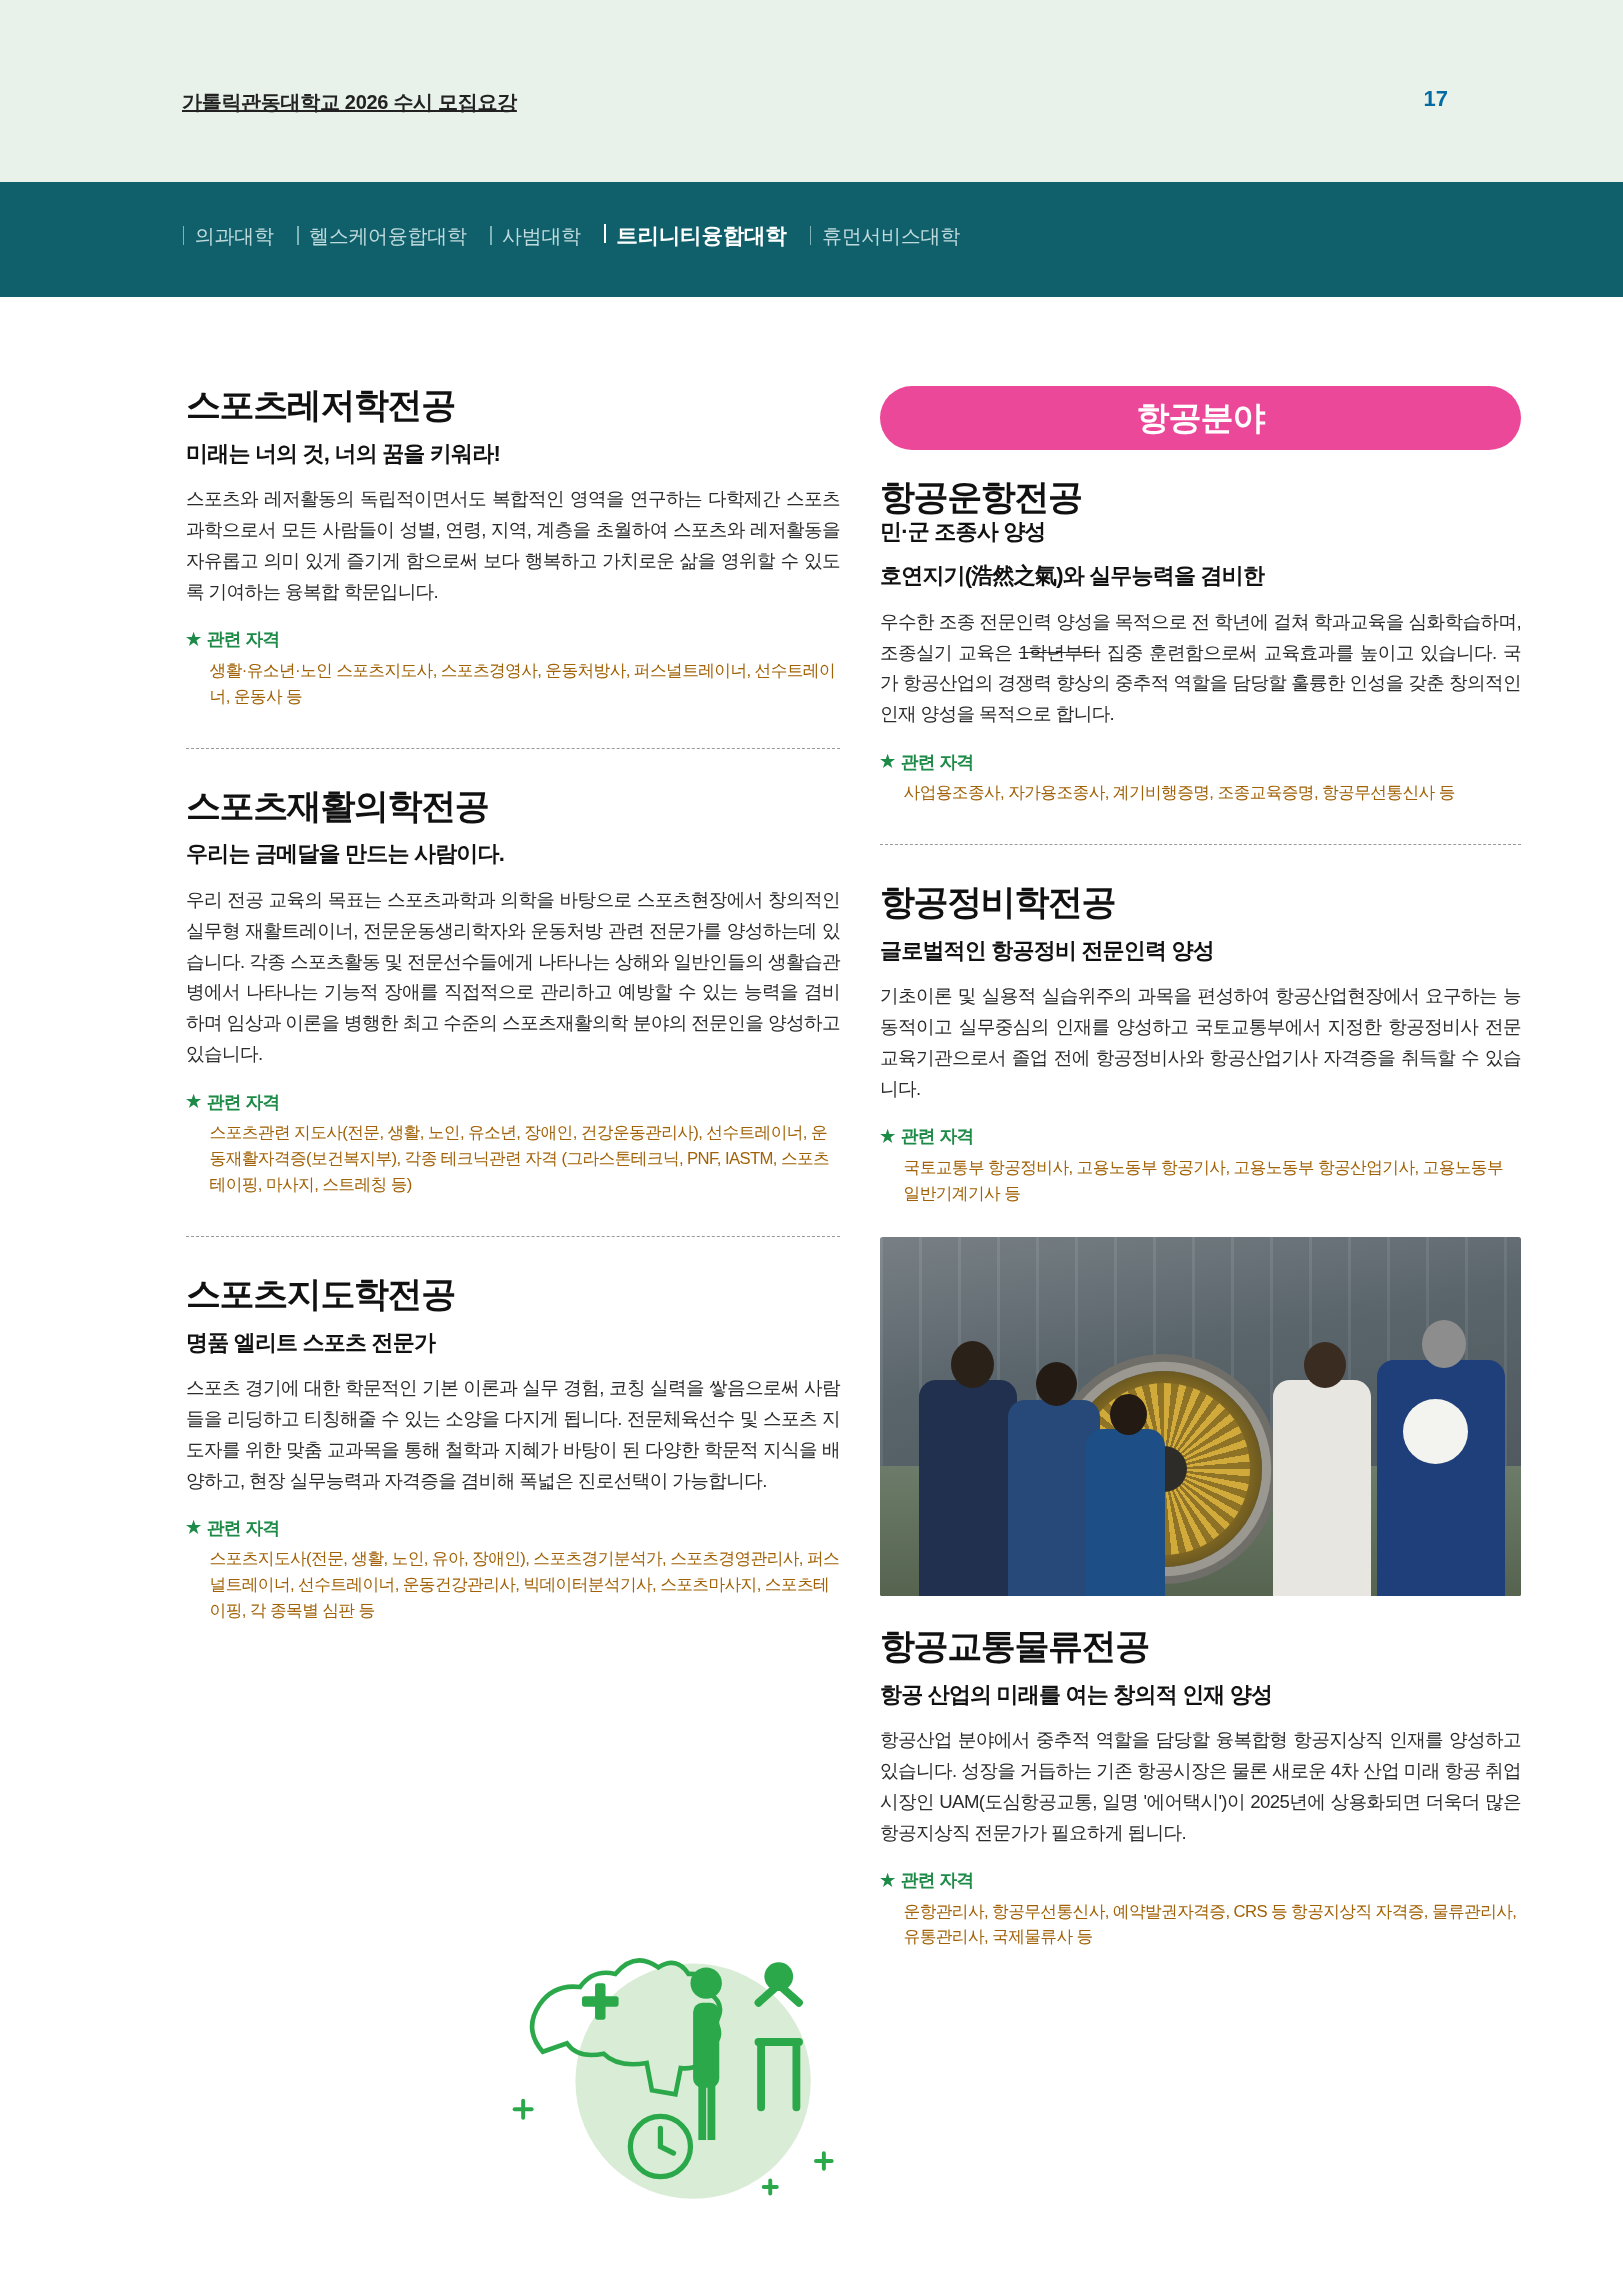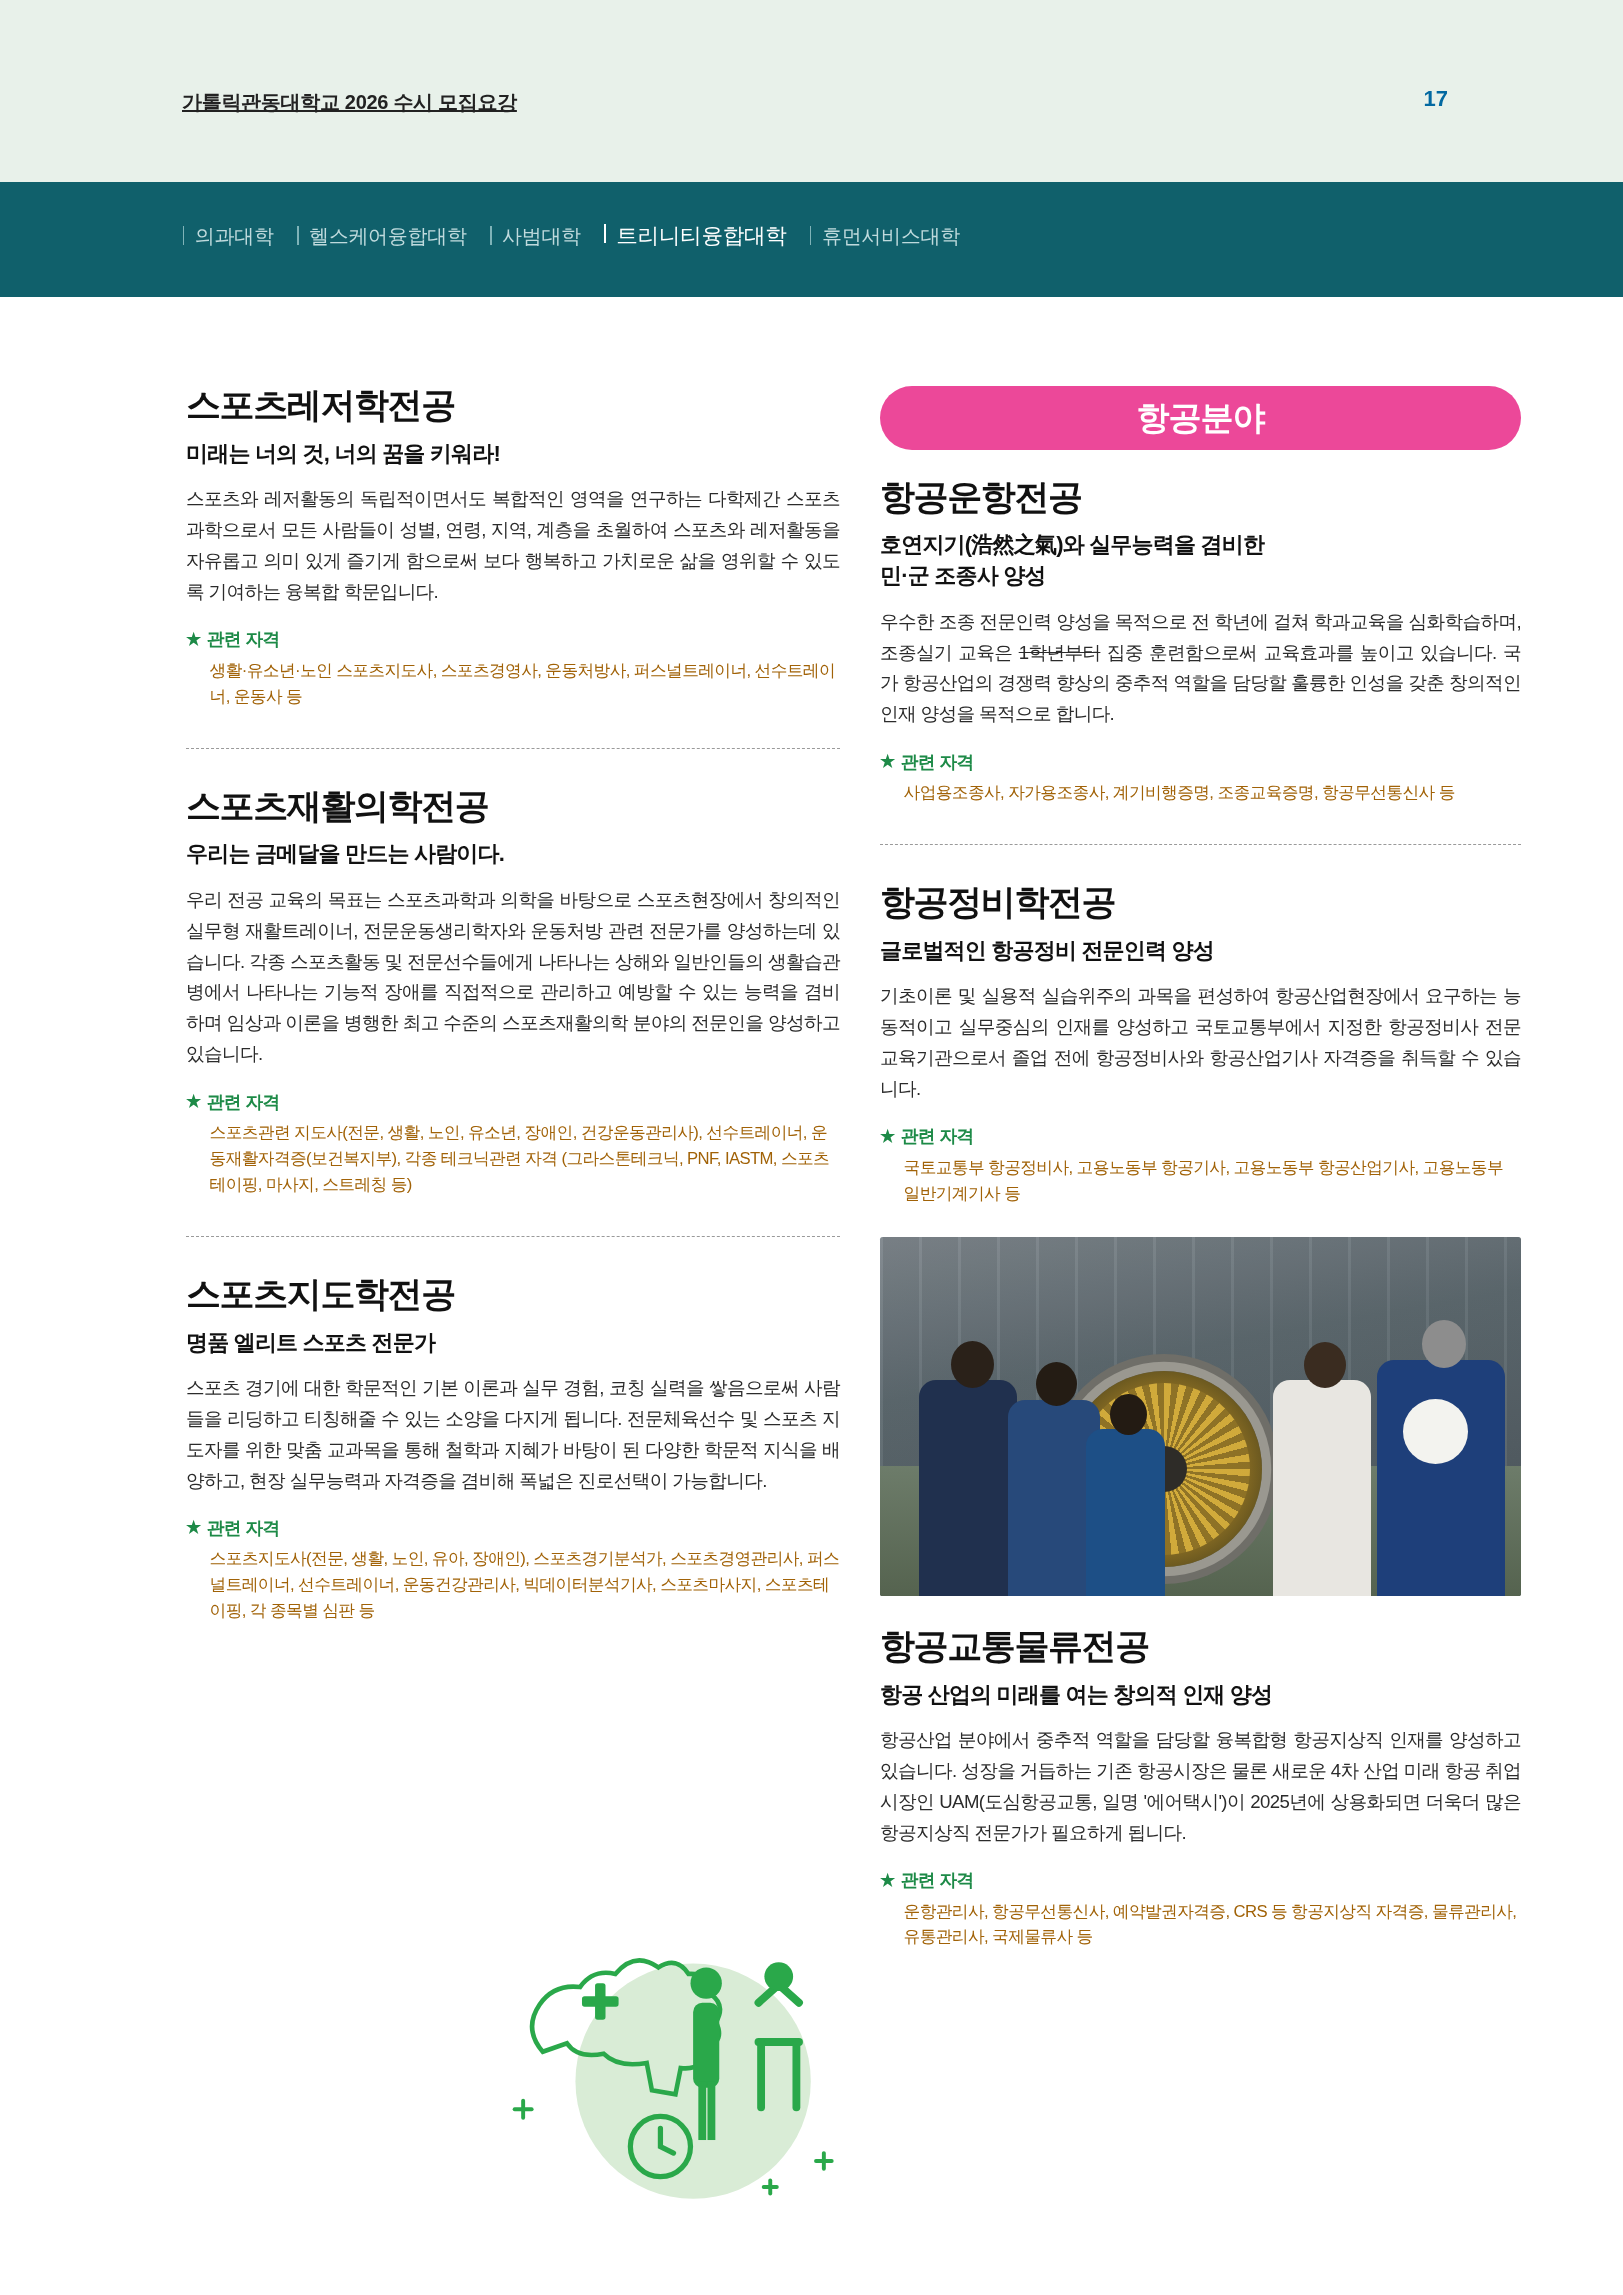--- a/index.html
+++ b/index.html
@@ -70,21 +70,21 @@
   }
   .nav-item::before {
     content: "";
     position: absolute;
     left: 0; top: 2.6px;
     width: 1.3px; height: 19.6px;
     background: #7fb3b8;
   }
   .nav-item.active {
     color: #ffffff;
-    font-weight: normal;
+    font-weight: bold;
     font-size: 21.6px;
   }
   .nav-item.active::before { background: #ffffff; }
 
   
   .col-left {
     position: absolute;
     left: 186px;
     top: 386px;
     width: 654px;
@@ -327,22 +327,22 @@
       </g>
     </svg>
   </div>
 
   <div class="col-right">
 
     <div class="green-pill">항공분야</div>
 
     <div style="margin-top:27.5px">
       <h2 class="major-title">항공운항전공</h2>
+      <h3 class="sub-title" style="margin-top:1.3px">민·군 조종사 양성</h3>
       <h3 class="sub-title">호연지기(浩然之氣)와 실무능력을 겸비한</h3>
-      <h3 class="sub-title" style="margin-top:1.3px">민·군 조종사 양성</h3>
       <p class="body-text"><span>우수한 조종 전문인력 양성을 목적으로 전 학년에 걸쳐 학과교육을 심화학습하며, 조종실기 교육은 </span><span class="strike">1학년부터</span><span> 집중 훈련함으로써 교육효과를 높이고 있습니다. 국가 항공산업의 경쟁력 향상의 중추적 역할을 담당할 훌륭한 인성을 갖춘 창의적인 인재 양성을 목적으로 합니다.</span></p>
       <div class="qual-block">
         <div class="qual-head">
           <span class="star">★</span>
           <span>관련 자격</span>
         </div>
         <div class="qual-list">사업용조종사, 자가용조종사, 계기비행증명, 조종교육증명,  항공무선통신사 등</div>
       </div>
     </div>
 

